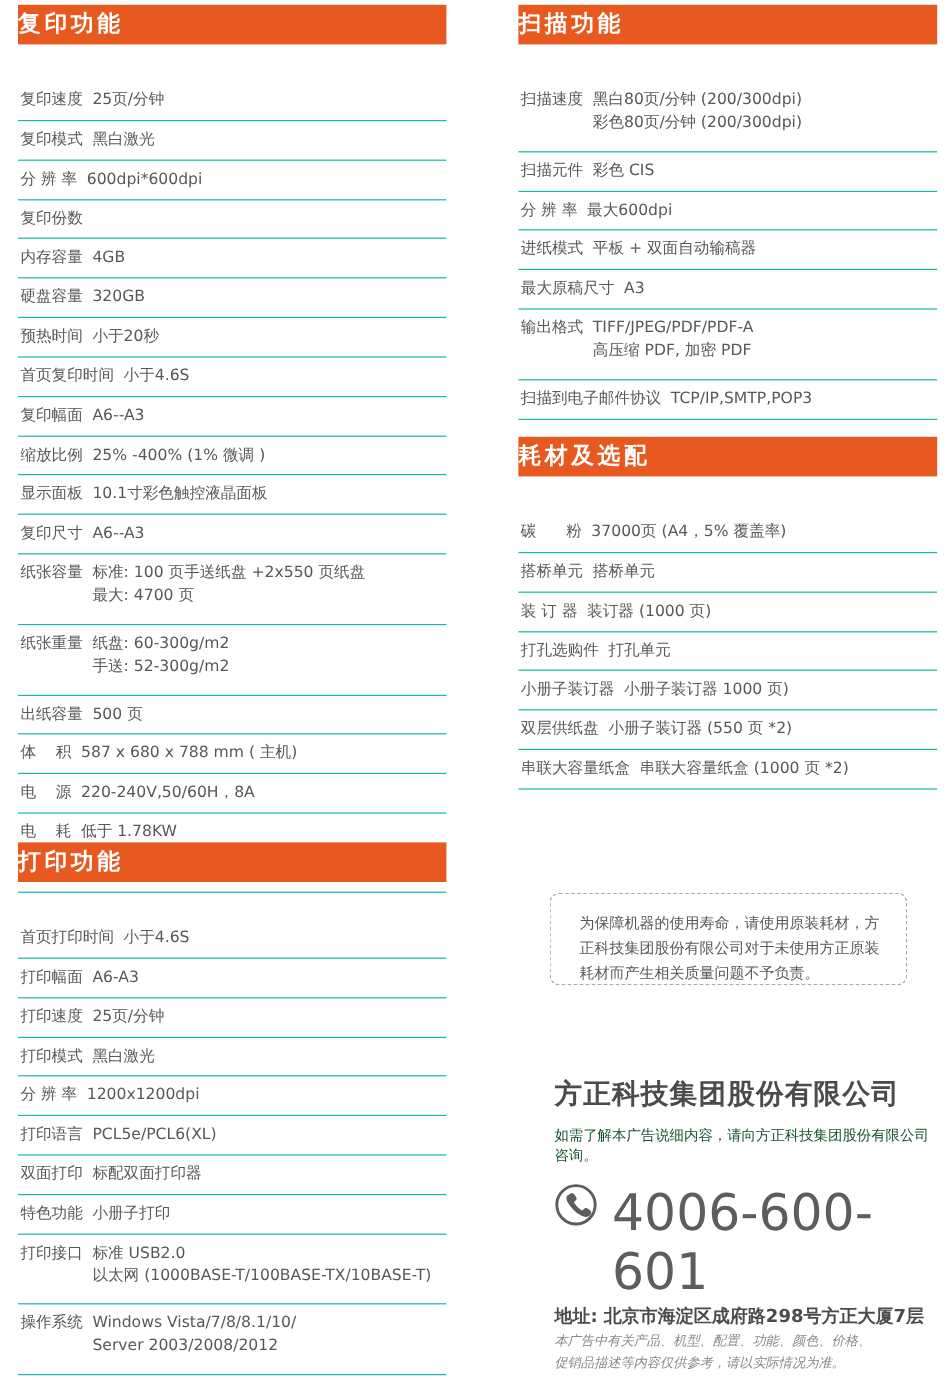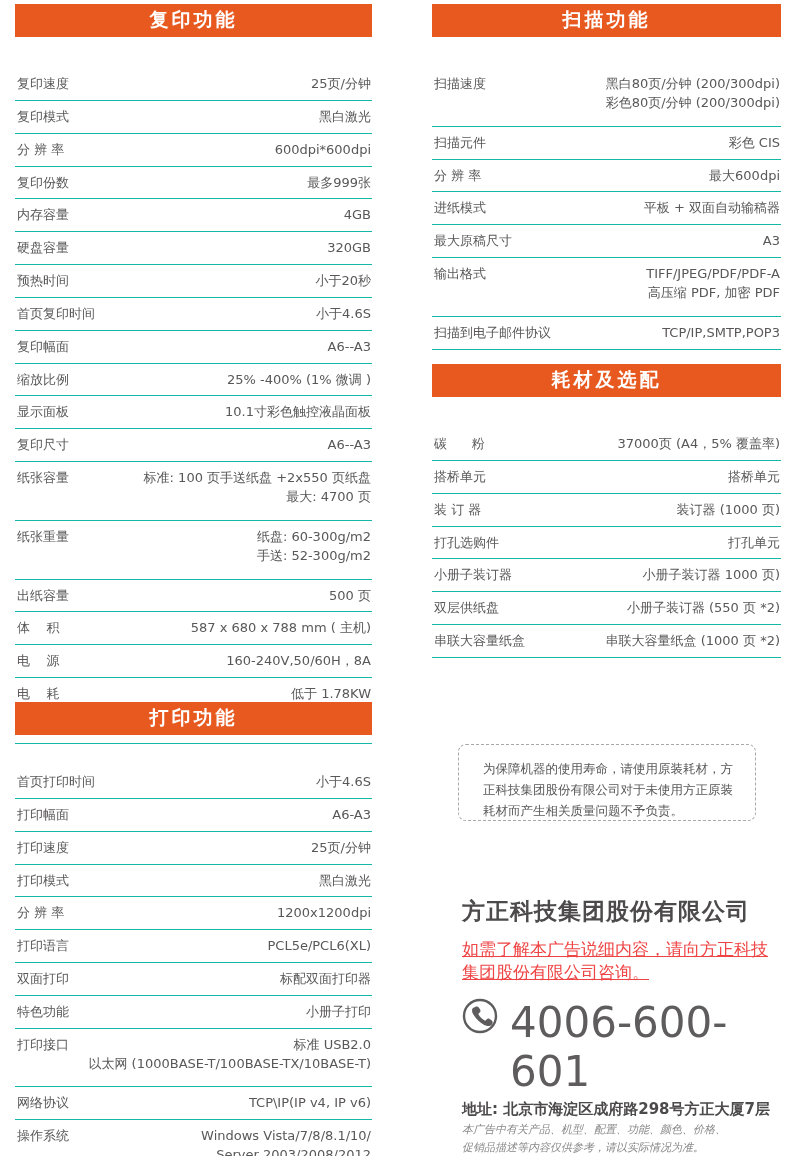--- a/index.html
+++ b/index.html
@@ -11,37 +11,36 @@
     font-family: "DejaVu Sans", "Liberation Sans", sans-serif;
     color: #595757;
     overflow: hidden;
   }
   .spec-section { position: absolute; }
   .section-header {
     background: #e7591f;
     color: #ffffff;
     font-size: 19px;
     font-weight: bold;
-    text-align: center;
     letter-spacing: 3px;
     padding: 3px 0 4px;
   }
   .rows { margin-top: 31px; }
   .spec-row {
     display: flex;
     justify-content: space-between;
     align-items: flex-start;
     border-bottom: 1px solid #14b8a6;
     padding: 7px 1px 6px 2px;
     font-size: 13px;
     line-height: 1.45;
   }
   .spec-row.tall { padding-bottom: 13px; }
   .spec-label { white-space: pre; }
-  .spec-value { flex: 1; margin-left: 8px; text-align: right; white-space: pre-line; }
+  .spec-value { flex: 1; margin-left: 8px; white-space: pre-line; }
 
   .notice {
     position: absolute;
     left: 458px; top: 744px;
     width: 298px; height: 77px;
     border: 1px dashed #a9a7a7;
     border-radius: 8px;
     box-sizing: border-box;
     padding: 13px 12px 0 24px;
   }
@@ -54,23 +53,22 @@
 
   .company { position: absolute; left: 462px; top: 896px; width: 320px; }
   .company-name {
     font-size: 23px;
     font-weight: bold;
     color: #4c4a4a;
     letter-spacing: 1px;
   }
   .company-consult {
     margin-top: 11px;
-    font-size: 17px;
-    color: #ef4444;
-    text-decoration: underline;
+    font-size: 12px;
+    color: #14532d;
   }
   .phone-row {
     margin-top: 14px;
     display: flex;
     align-items: flex-start;
     gap: 12px;
     color: #5e5c5c;
   }
   .phone-icon { flex: 0 0 auto; display: inline-flex; }
   .phone-number {
@@ -109,21 +107,20 @@
         <div class="spec-row">
           <span class="spec-label">复印模式</span>
           <span class="spec-value">黑白激光</span>
         </div>
         <div class="spec-row">
           <span class="spec-label">分 辨 率</span>
           <span class="spec-value">600dpi*600dpi</span>
         </div>
         <div class="spec-row">
           <span class="spec-label">复印份数</span>
-          <span class="spec-value">最多999张</span>
         </div>
         <div class="spec-row">
           <span class="spec-label">内存容量</span>
           <span class="spec-value">4GB</span>
         </div>
         <div class="spec-row">
           <span class="spec-label">硬盘容量</span>
           <span class="spec-value">320GB</span>
         </div>
         <div class="spec-row">
@@ -163,21 +160,21 @@
         <div class="spec-row">
           <span class="spec-label">出纸容量</span>
           <span class="spec-value">500 页</span>
         </div>
         <div class="spec-row">
           <span class="spec-label">体    积</span>
           <span class="spec-value">587 x 680 x 788 mm ( 主机)</span>
         </div>
         <div class="spec-row">
           <span class="spec-label">电    源</span>
-          <span class="spec-value">160-240V,50/60H，8A</span>
+          <span class="spec-value">220-240V,50/60H，8A</span>
         </div>
         <div class="spec-row">
           <span class="spec-label">电    耗</span>
           <span class="spec-value">低于 1.78KW</span>
         </div>
         <div class="spec-row">
           <span class="spec-label">TEC 值</span>
           <span class="spec-value">0.858Kwh</span>
         </div>
       </div>
@@ -215,24 +212,20 @@
           <span class="spec-value">标配双面打印器</span>
         </div>
         <div class="spec-row">
           <span class="spec-label">特色功能</span>
           <span class="spec-value">小册子打印</span>
         </div>
         <div class="spec-row tall">
           <span class="spec-label">打印接口</span>
           <span class="spec-value">标准 USB2.0
 以太网 (1000BASE-T/100BASE-TX/10BASE-T)</span>
-        </div>
-        <div class="spec-row">
-          <span class="spec-label">网络协议</span>
-          <span class="spec-value">TCP\IP(IP v4, IP v6)</span>
         </div>
         <div class="spec-row tall">
           <span class="spec-label">操作系统</span>
           <span class="spec-value">Windows Vista/7/8/8.1/10/
 Server 2003/2008/2012</span>
         </div>
       </div>
   </section>
 
   <section class="spec-section" style="left:432px; top:4px; width:349px;">

